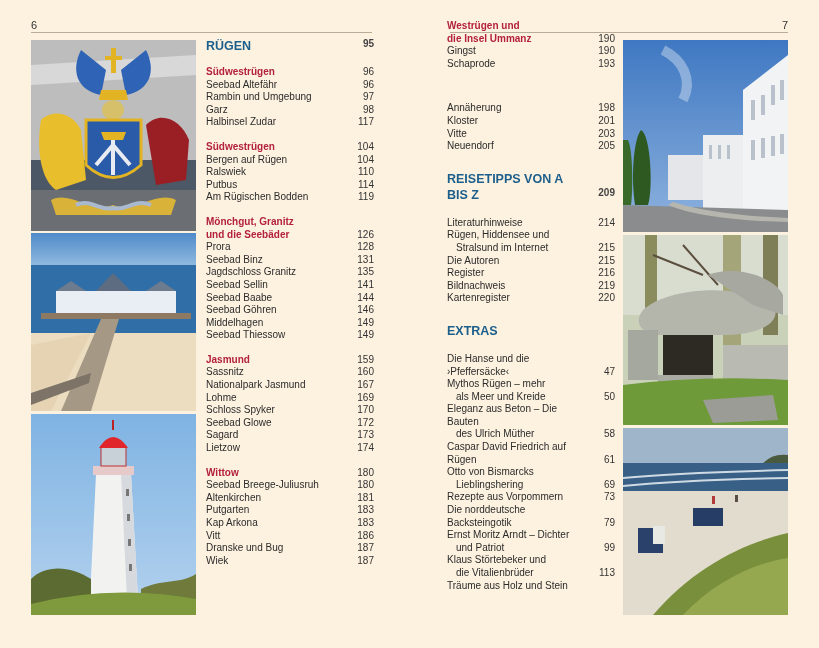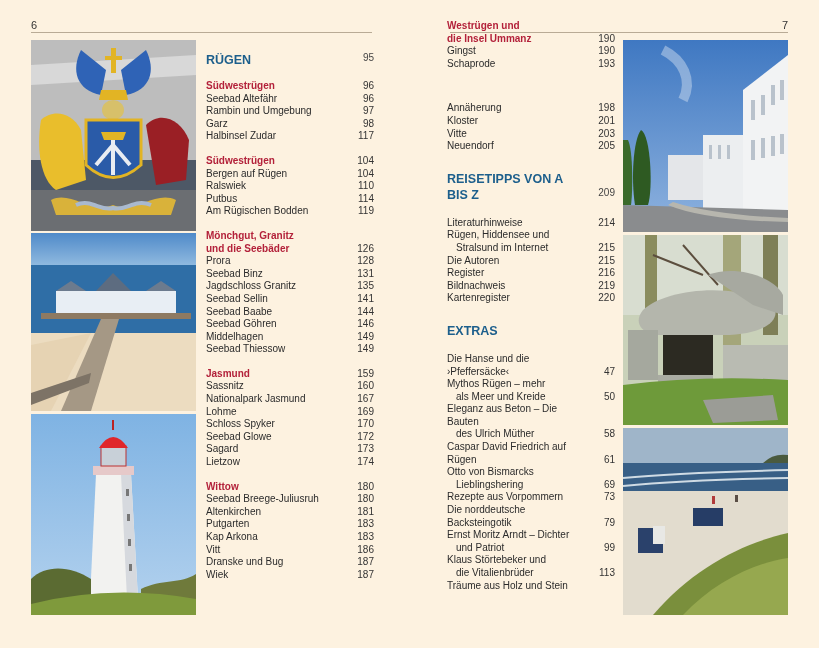--- a/index.html
+++ b/index.html
@@ -28,33 +28,33 @@
   .rh-right .num { position: absolute; right: 0; }
   .rule {
     position: absolute; top: 32px; height: 1px; background: #b9ab96;
   }
   .rule-left { left: 31px; width: 341px; }
   .rule-right { left: 40px; width: 338px; }
 
   .photo { position: absolute; overflow: hidden; }
 
   .toc { position: absolute; width: 168px; }
-  .toc-left { left: 206px; top: 52px; }
+  .toc-left { left: 206px; top: 38px; }
   .toc-right { left: 447px; top: 20px; }
 
   .entry {
     position: relative; font-size: 10px; line-height: 12.6px;
     padding-right: 28px; color: #2b2b2b; cursor: pointer;
   }
   .entry .pg { position: absolute; right: 0; bottom: 0; color: #333; }
   .entry .t2 { display: block; padding-left: 9px; }
   .entry.sub { color: #b3213a; font-weight: bold; }
   .entry.sub .pg { color: #333; font-weight: normal; }
   .entry.main { color: #1d5f8c; font-weight: bold; font-size: 12.5px; line-height: 16px; }
-  .entry.main .pg { font-weight: normal; font-size: 10px; color: #444; bottom: 2px; }
+  .entry.main .pg { font-weight: bold; font-size: 10px; color: #444; bottom: 2px; }
   .gap-s { height: 12px; }
   .gap-m { height: 14px; }
   .gap-l { height: 18px; }
 </style>
 </head>
 <body>
 
 <div class="page page-left">
   <div class="running-head rh-left">
     <span class="num">6</span>

